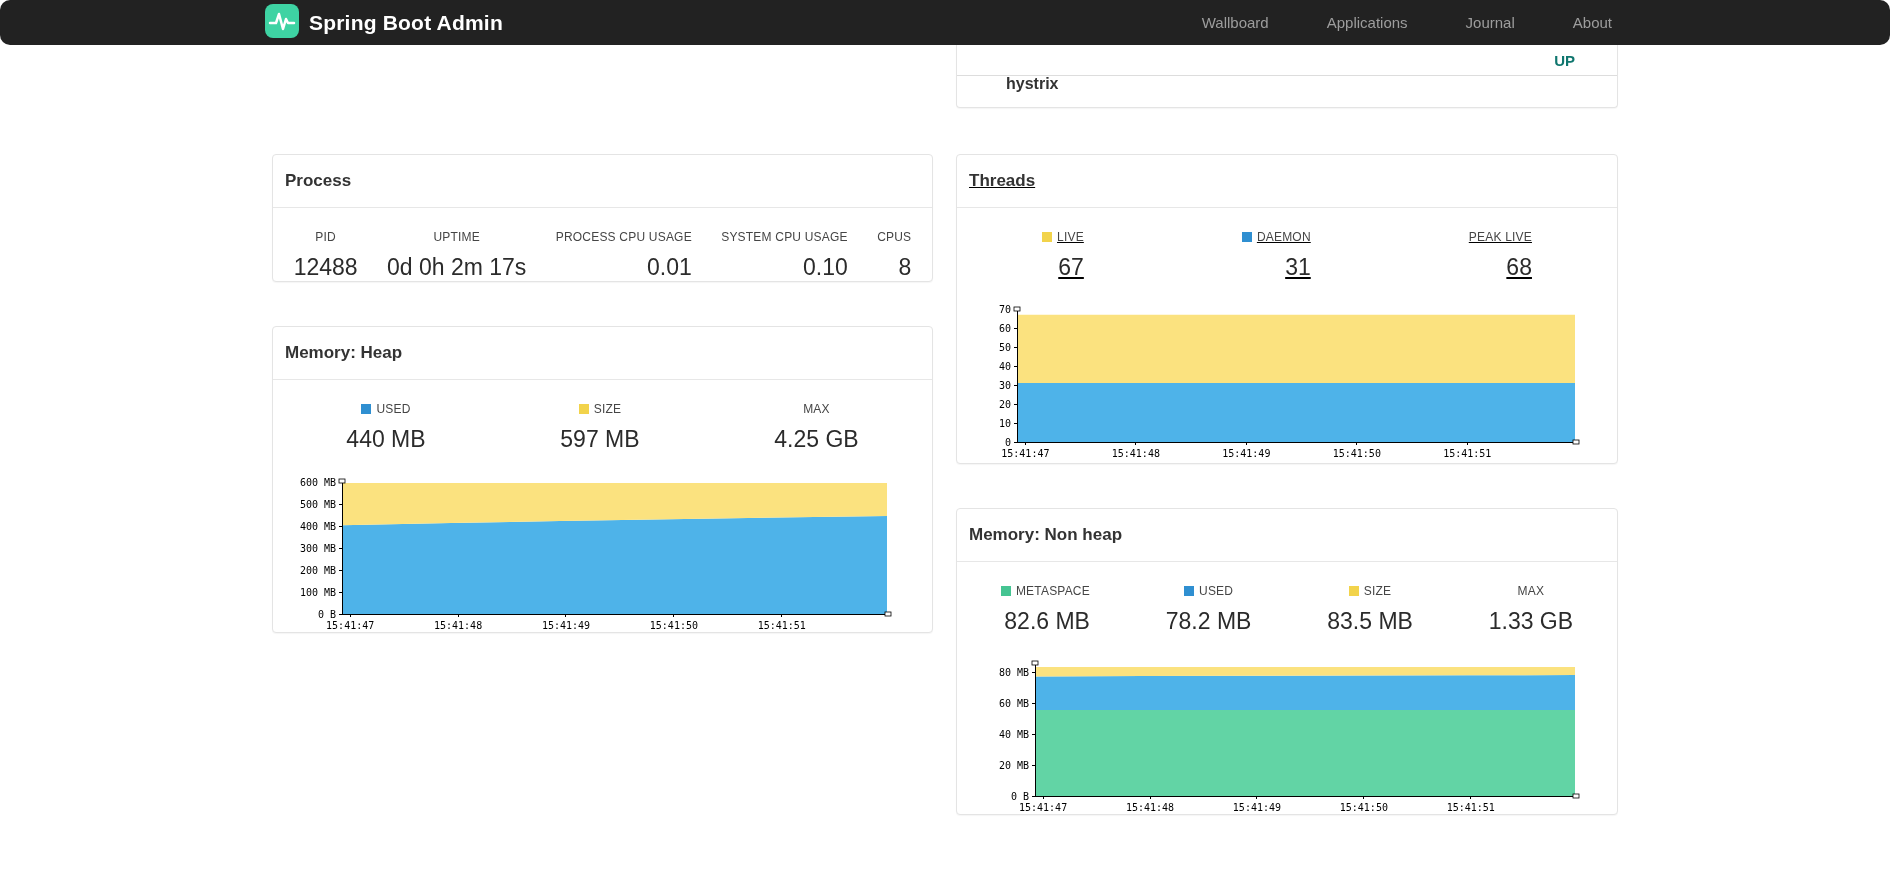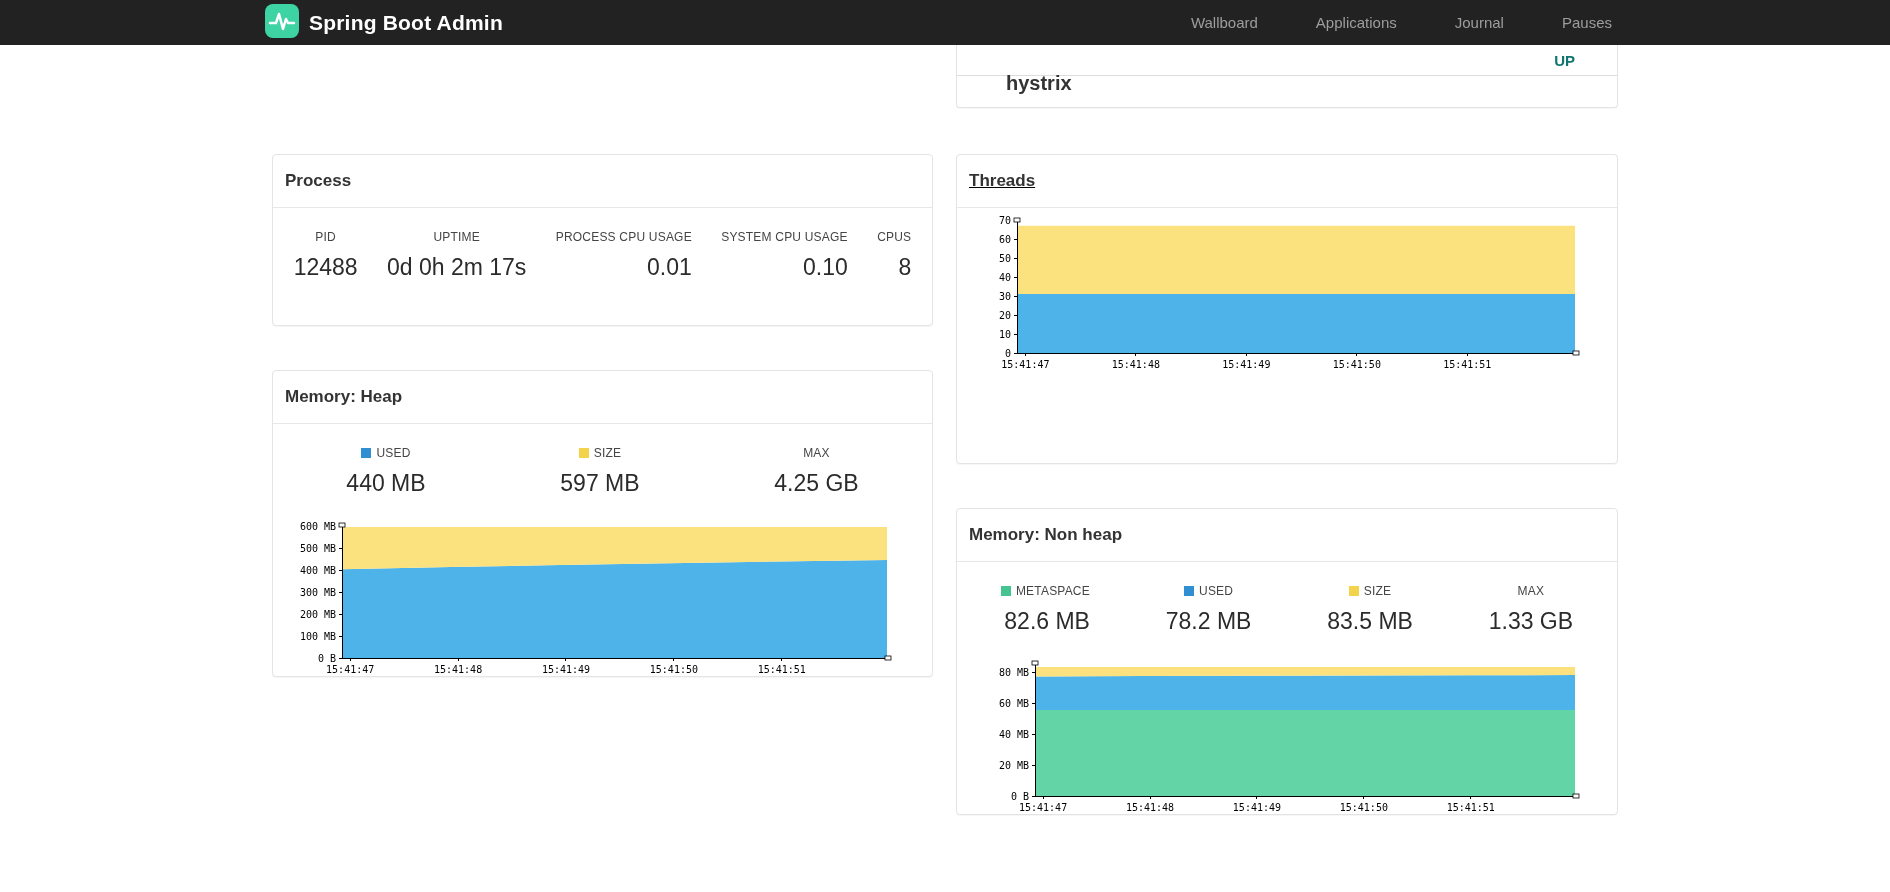--- a/index.html
+++ b/index.html
@@ -1,50 +1,50 @@
 <!DOCTYPE html>
 <html><head>
 <meta charset="utf-8">
 <title>Spring Boot Admin</title>
 <style>
   * { box-sizing: border-box; margin: 0; padding: 0; }
   html,body { width: 1890px; height: 892px; background:#fff; font-family:"Liberation Sans",sans-serif; overflow:hidden; }
 
   
-  .navbar { height:45px; background:#222; display:flex; align-items:center; }
+  .navbar { height:45px; background:#222; display:flex; align-items:center;border-radius:10px; }
   .navbar-inner { width:1360px; margin:0 auto; display:flex; align-items:center; justify-content:space-between; }
   .brand { display:flex; align-items:center; gap:10px; cursor:pointer; }
   .brand-title { color:#fff; font-size:21px; font-weight:bold; letter-spacing:.2px; }
   .nav-links { list-style:none; display:flex; align-items:center;gap:32px; }
   .nav-links li { color:#9d9d9d; font-size:15px; padding:0 13px; cursor:pointer; }
 
   
   .main { width:1346px; margin:0 auto; display:flex; gap:23px; }
   .col { display:flex; flex-direction:column; }
   .col-left  { width:661px; }
   .col-right { width:662px; }
 
   .panel { background:#fff; border:1px solid #e4e4e4; border-radius:4px; box-shadow:0 1px 1px rgba(0,0,0,.04); overflow:hidden; }
   .panel-header { padding:16px 12px; border-bottom:1px solid #e7e7e7; }
   .panel-title { font-size:17px; font-weight:bold; color:#333; }
 
-  .h-sm      { height:172px; }
+  .h-sm      { height:128px; }
   .h-threads { height:310px; }
   .h-mem     { height:307px; }
 
   .mt-spacer   { margin-top:109px; }
   .mt-gc       { margin-top:25px; }
   .mt-mem      { margin-top:44px; }
   .mt-threads  { margin-top:46px;text-decoration:underline; }
 
   
   .panel-cut { height:63px; border-top:none; border-radius:0 0 4px 4px; }
   .app-row { height:31px; display:flex; align-items:center; justify-content:space-between;
              padding:0 42px 0 49px; border-bottom:1px solid #ddd; cursor:pointer; }
-  .app-name { font-size:20px; font-weight:600; color:#333;margin-top:47px; }
+  .app-name { font-size:16px; font-weight:600; color:#333;margin-top:47px; }
   .app-status { font-size:15px; font-weight:bold; }
 
   
   .stats-row { display:flex; justify-content:space-around; padding:22px 6px 16px; text-align:right; }
   .stat-label { font-size:12px; color:#454545; letter-spacing:.2px; display:flex; align-items:center; justify-content:center; gap:5px; }
   .swatch { width:10px; height:10px; display:inline-block; }
   .stat-value { font-size:23px; color:#2b2b2b; margin-top:10px; }
 
   
   .chart-wrap { margin-top:4px; }
@@ -64,21 +64,21 @@
           <rect width="34" height="34" rx="8" fill="#3ed3a3"></rect>
           <polyline points="5,19 11,19 14,10 18,25 21,15 23,19 29,19" fill="none" stroke="#fff" stroke-width="2.5" stroke-linecap="round" stroke-linejoin="round"></polyline>
         </svg>
       </span>
       <span class="brand-title">Spring Boot Admin</span>
     </div>
     <ul class="nav-links">
       <li>Wallboard</li>
       <li>Applications</li>
       <li>Journal</li>
-      <li>Pauses</li>
+      <li>About</li>
     </ul>
   </div>
 </div>
 
 <div class="main">
 
   <div class="col col-left">
 
     <div class="panel h-sm mt-spacer">
       <div class="panel-header">
@@ -176,20 +176,40 @@
     <div class="panel panel-cut">
       <div class="app-row">
         <span class="app-name">hystrix</span>
         <span class="app-status" style="color: #0f766e;">UP</span>
       </div>
     </div>
 
     <div class="panel h-threads mt-threads">
       <div class="panel-header">
         <span class="panel-title">Threads</span>
+      </div>
+      <div class="stats-row">
+        <div class="stat">
+          <div class="stat-label">
+            <span class="swatch" style="background: rgb(242, 211, 75);"></span>
+            <span>LIVE</span>
+          </div>
+          <div class="stat-value">67</div>
+        </div>
+        <div class="stat">
+          <div class="stat-label">
+            <span class="swatch" style="background: rgb(47, 143, 209);"></span>
+            <span>DAEMON</span>
+          </div>
+          <div class="stat-value">31</div>
+        </div>
+        <div class="stat">
+          <div class="stat-label">PEAK LIVE</div>
+          <div class="stat-value">68</div>
+        </div>
       </div>
       <div class="chart-wrap pl-right">
         <svg class="chart-svg" width="600" height="165">
             <polygon points="34.0,82.1 145.6,82.1 257.2,82.1 368.8,82.1 480.4,82.1 592.0,82.1 592,141 34,141" fill="#4eb3e9"></polygon>
             <polygon points="34.0,13.7 145.6,13.7 257.2,13.7 368.8,13.7 480.4,13.7 592.0,13.7 592.0,82.1 480.4,82.1 368.8,82.1 257.2,82.1 145.6,82.1 34.0,82.1" fill="#fbe27f"></polygon>
             <line x1="34" y1="8" x2="34" y2="141" stroke="#000" shape-rendering="crispEdges"></line>
             <line x1="34" y1="141" x2="592" y2="141" stroke="#000" shape-rendering="crispEdges"></line>
             <line x1="31" y1="141" x2="34" y2="141" stroke="#000" shape-rendering="crispEdges"></line>
             <text x="28" y="144.5" text-anchor="end" class="tick">0</text>
             <line x1="31" y1="122" x2="34" y2="122" stroke="#000" shape-rendering="crispEdges"></line>

